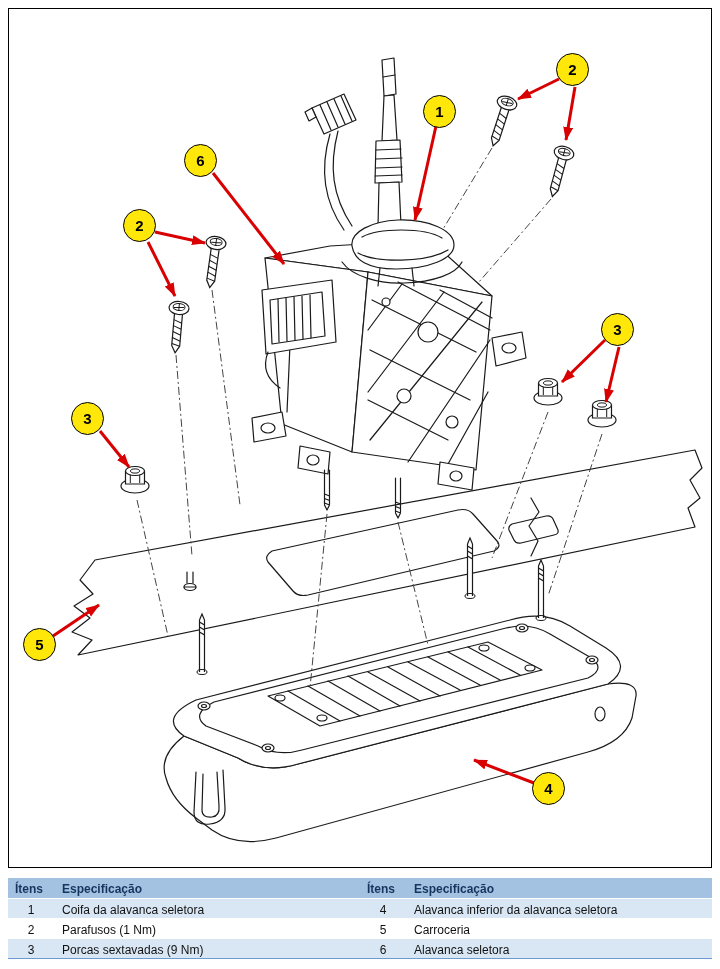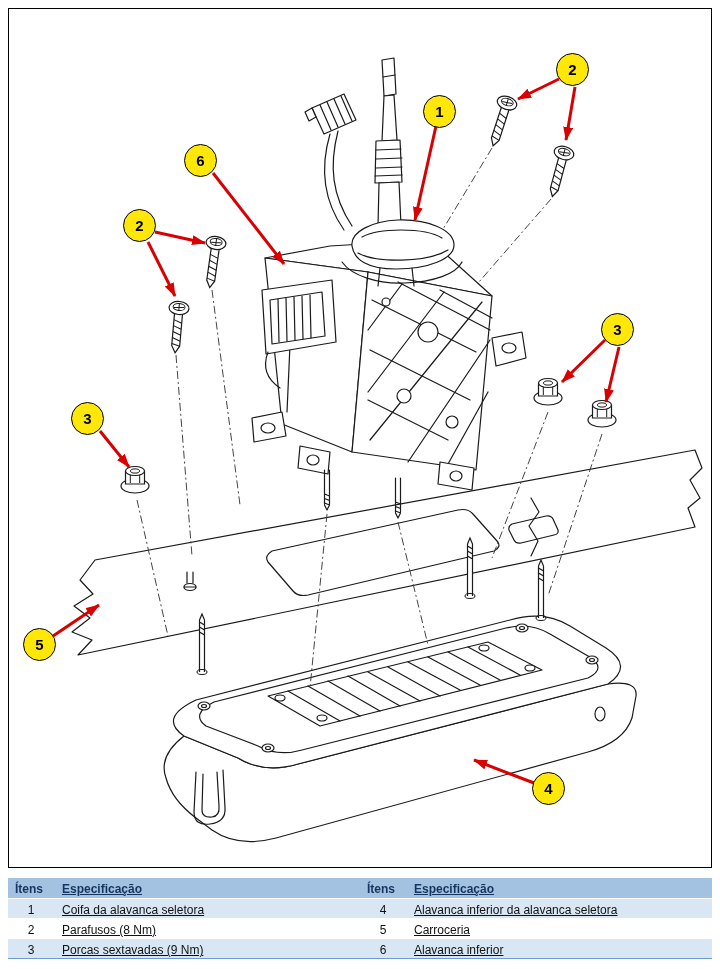--- a/index.html
+++ b/index.html
@@ -13,21 +13,21 @@
     background:#ffe70a;border:1.6px solid #000;display:flex;align-items:center;
     justify-content:center;font-weight:bold;font-size:15px;color:#000;box-sizing:border-box;}
   .spec-table{position:absolute;left:8px;top:878px;width:704px;font-size:12px;
     border-bottom:1px solid #6d9ad0;color:#111;}
   .t-row{display:grid;grid-template-columns:46px 306px 46px 306px;height:20px;
     line-height:22px;box-sizing:border-box;}
   .t-row + .t-row{border-top:1px solid #fff;}
   .t-head{background:#a3c2e2;color:#15355e;font-weight:bold;}
   .c-item{text-align:center;overflow:hidden;white-space:nowrap;}
   .t-head .c-item{text-align:left;padding-left:7px;}
-  .c-spec{padding-left:8px;overflow:hidden;white-space:nowrap;text-decoration:underline;}
+  .c-spec{padding-left:8px;overflow:hidden;white-space:nowrap;}
   .t-row.alt{background:#d9e7f5;}
 </style>
 </head>
 <body>
 
 <div class="stage">
 <svg width="720" height="877" viewBox="0 0 720 877" xmlns="http://www.w3.org/2000/svg">
   <defs>
     <marker id="ah" markerUnits="userSpaceOnUse" markerWidth="16" markerHeight="12" refX="13" refY="5" orient="auto">
       <path d="M0,0 L14,5 L0,10 Z" fill="#d80000"></path>
@@ -219,23 +219,23 @@
     <div class="c-spec">Especificação</div>
   </div>
   <div class="t-row alt">
     <div class="c-item">1</div>
     <div class="c-spec">Coifa da alavanca seletora</div>
     <div class="c-item">4</div>
     <div class="c-spec">Alavanca inferior da alavanca seletora</div>
   </div>
   <div class="t-row">
     <div class="c-item">2</div>
-    <div class="c-spec">Parafusos (8 Nm)</div>
+    <div class="c-spec">Parafusos (1 Nm)</div>
     <div class="c-item">5</div>
     <div class="c-spec">Carroceria</div>
   </div>
   <div class="t-row alt">
     <div class="c-item">3</div>
     <div class="c-spec">Porcas sextavadas (9 Nm)</div>
     <div class="c-item">6</div>
-    <div class="c-spec">Alavanca inferior</div>
+    <div class="c-spec">Alavanca seletora</div>
   </div>
 </div>
 
 </body></html>

